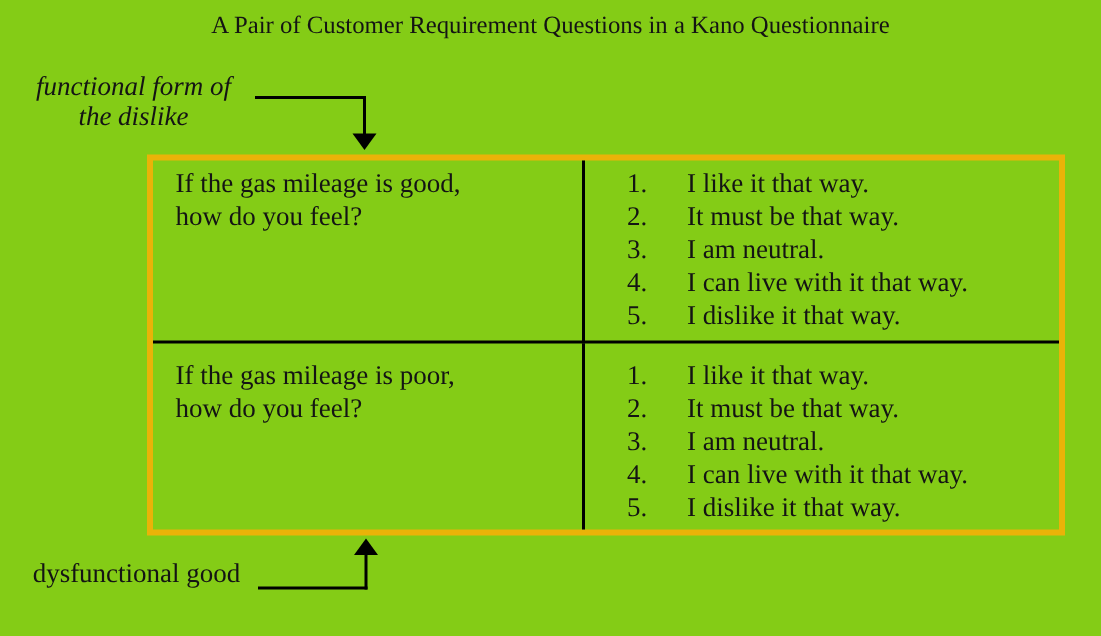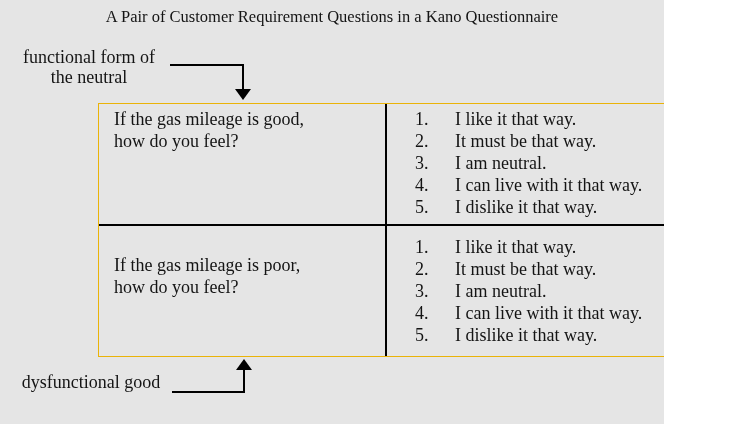--- a/index.html
+++ b/index.html
@@ -1,42 +1,42 @@
 <!DOCTYPE html>
 <html><head>
 <meta charset="utf-8">
 <style>
   * { margin: 0; padding: 0; box-sizing: border-box; }
   html, body { background: #ffffff; }
   .stage {
     position: relative;
-    width: 664px;
+    width: 734px;
     height: 424px;
-    background: #e5e5e5;
+    background: #84cc16;
     font-family: "Liberation Serif", "DejaVu Serif", serif;
     color: #141414;
     overflow: hidden;
   }
   .fig-title {
     position: absolute;
     top: 7px;
     left: 0;
     width: 100%;
     text-align: center;
     font-size: 16.5px;
     line-height: 20px;
   }
   .anno-label {
     position: absolute;
     font-size: 18px;
     line-height: 20px;
     text-align: center;
     white-space: nowrap;
   }
-  .anno-functional { left: 6px; top: 47px; width: 166px; }
+  .anno-functional { left: 6px; top: 47px; width: 166px; font-style: italic; }
   .anno-dysfunctional { left: 4px; top: 372px; width: 174px; }
   .line { position: absolute; background: #000000; }
   .func-underline { left: 170px; top: 64px; width: 74px; height: 2px; }
   .func-shaft { left: 242px; top: 64px; width: 2px; height: 26px; }
   .arrow-down {
     position: absolute; left: 235px; top: 89px;
     width: 0; height: 0;
     border-left: 8px solid transparent;
     border-right: 8px solid transparent;
     border-top: 11px solid #000000;
@@ -47,55 +47,55 @@
     position: absolute; left: 236px; top: 359px;
     width: 0; height: 0;
     border-left: 8px solid transparent;
     border-right: 8px solid transparent;
     border-bottom: 11px solid #000000;
   }
   .kano-table {
     position: absolute;
     left: 98px; top: 103px;
     width: 612px; height: 254px;
-    border: 1px solid #eab308;
+    border: 4px solid #eab308;
     display: grid;
     grid-template-columns: 288px 1fr;
     grid-template-rows: 122px 1fr;
   }
   .cell { overflow: hidden; }
   .cell.col-divider { border-right: 2px solid #000000; }
   .cell.row-divider { border-bottom: 2px solid #000000; }
   .q-cell {
     padding: 4px 8px 0 15px;
     font-size: 18px;
     line-height: 22px;
   }
-  .q-cell.row2 { padding-top: 28px; }
+  .q-cell.row2 { padding-top: 10px; }
   .opt-cell { padding: 4px 4px 0 28px; }
   .opt-cell.row2 { padding-top: 10px; }
   .opt-row {
     display: flex;
     font-size: 18px;
     line-height: 22px;
     white-space: nowrap;
   }
   .opt-num { width: 20px; flex: 0 0 20px; }
   .opt-text { margin-left: 20px; }
 </style>
 </head>
 <body>
 
 <div class="stage">
 
   <div class="fig-title">A Pair of Customer Requirement Questions in a Kano Questionnaire</div>
 
   <div class="anno-label anno-functional">
     <div>functional form of</div>
-    <div>the neutral</div>
+    <div>the dislike</div>
   </div>
   <div class="line func-underline"></div>
   <div class="line func-shaft"></div>
   <div class="arrow-down"></div>
 
   <div class="kano-table">
 
     <div class="cell q-cell col-divider row-divider">
       <div>If the gas mileage is good,</div>
       <div>how do you feel?</div>

